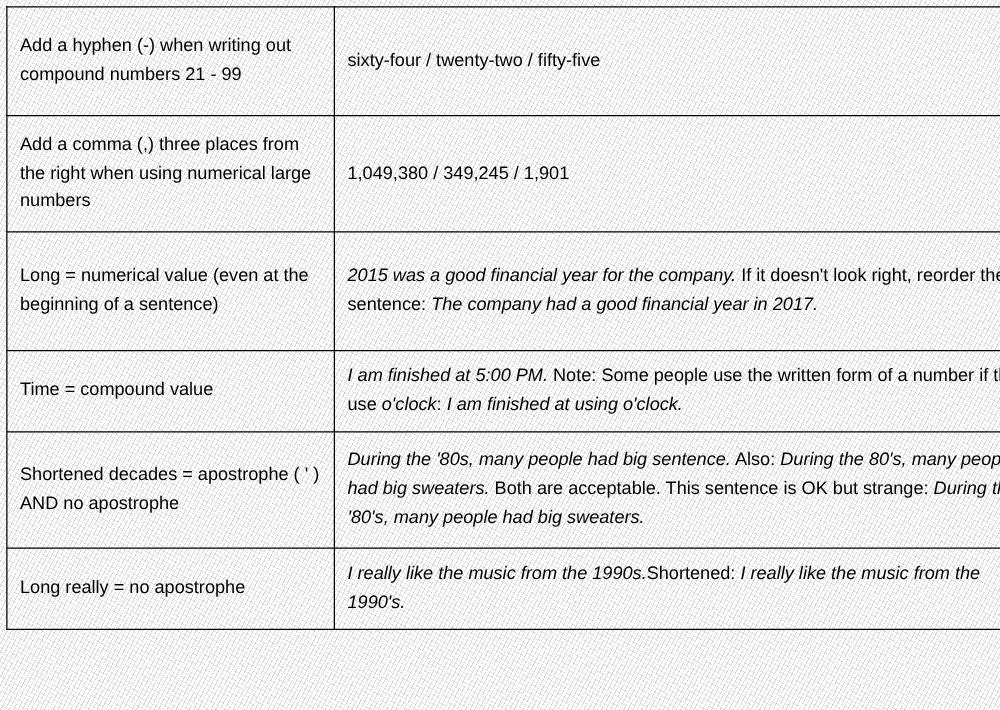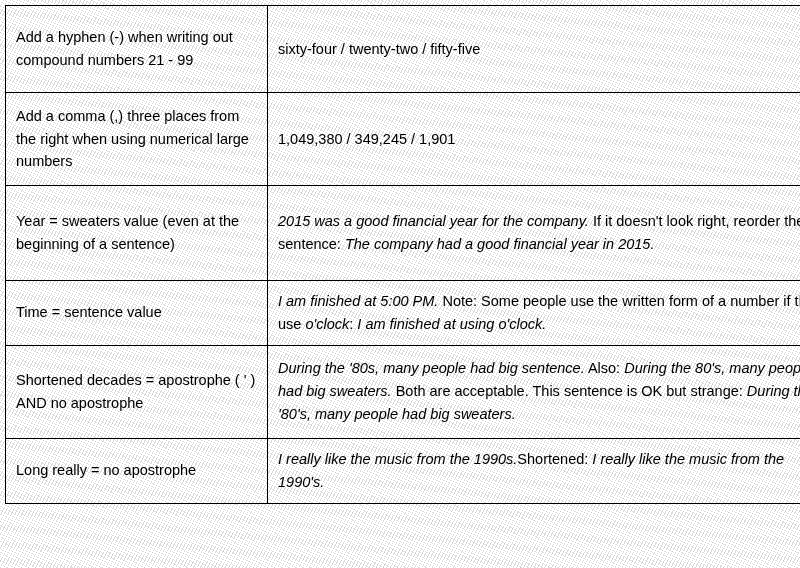--- a/index.html
+++ b/index.html
@@ -118,30 +118,30 @@
         <td class="col-rule">
           <div class="cell-rule">Add a comma (,) three places from the right when using numerical large numbers</div>
         </td>
         <td class="col-example">
           <div class="cell-example"><span class="ro">1,049,380 / 349,245 / 1,901</span></div>
         </td>
       </tr>
 
       <tr class="r3">
         <td class="col-rule">
-          <div class="cell-rule">Year = sweaters value (even at the beginning of a sentence)</div>
+          <div class="cell-rule">Long = numerical value (even at the beginning of a sentence)</div>
         </td>
         <td class="col-example">
-          <div class="cell-example"><span class="it">2015 was a good financial year for the company.</span><span class="ro"> If it doesn't look right, reorder the sentence: </span><span class="it">The company had a good financial year in 2015.</span></div>
+          <div class="cell-example"><span class="it">2015 was a good financial year for the company.</span><span class="ro"> If it doesn't look right, reorder the sentence: </span><span class="it">The company had a good financial year in 2017.</span></div>
         </td>
       </tr>
 
       <tr class="r4">
         <td class="col-rule">
-          <div class="cell-rule">Time = sentence value</div>
+          <div class="cell-rule">Time = compound value</div>
         </td>
         <td class="col-example">
           <div class="cell-example"><span class="it">I am finished at 5:00 PM.</span><span class="ro"> Note: Some people use the written form of a number if they use </span><span class="it">o'clock</span><span class="ro">: </span><span class="it">I am finished at using o'clock.</span></div>
         </td>
       </tr>
 
       <tr class="r5">
         <td class="col-rule">
           <div class="cell-rule">Shortened decades = apostrophe ( ' ) AND no apostrophe</div>
         </td>

